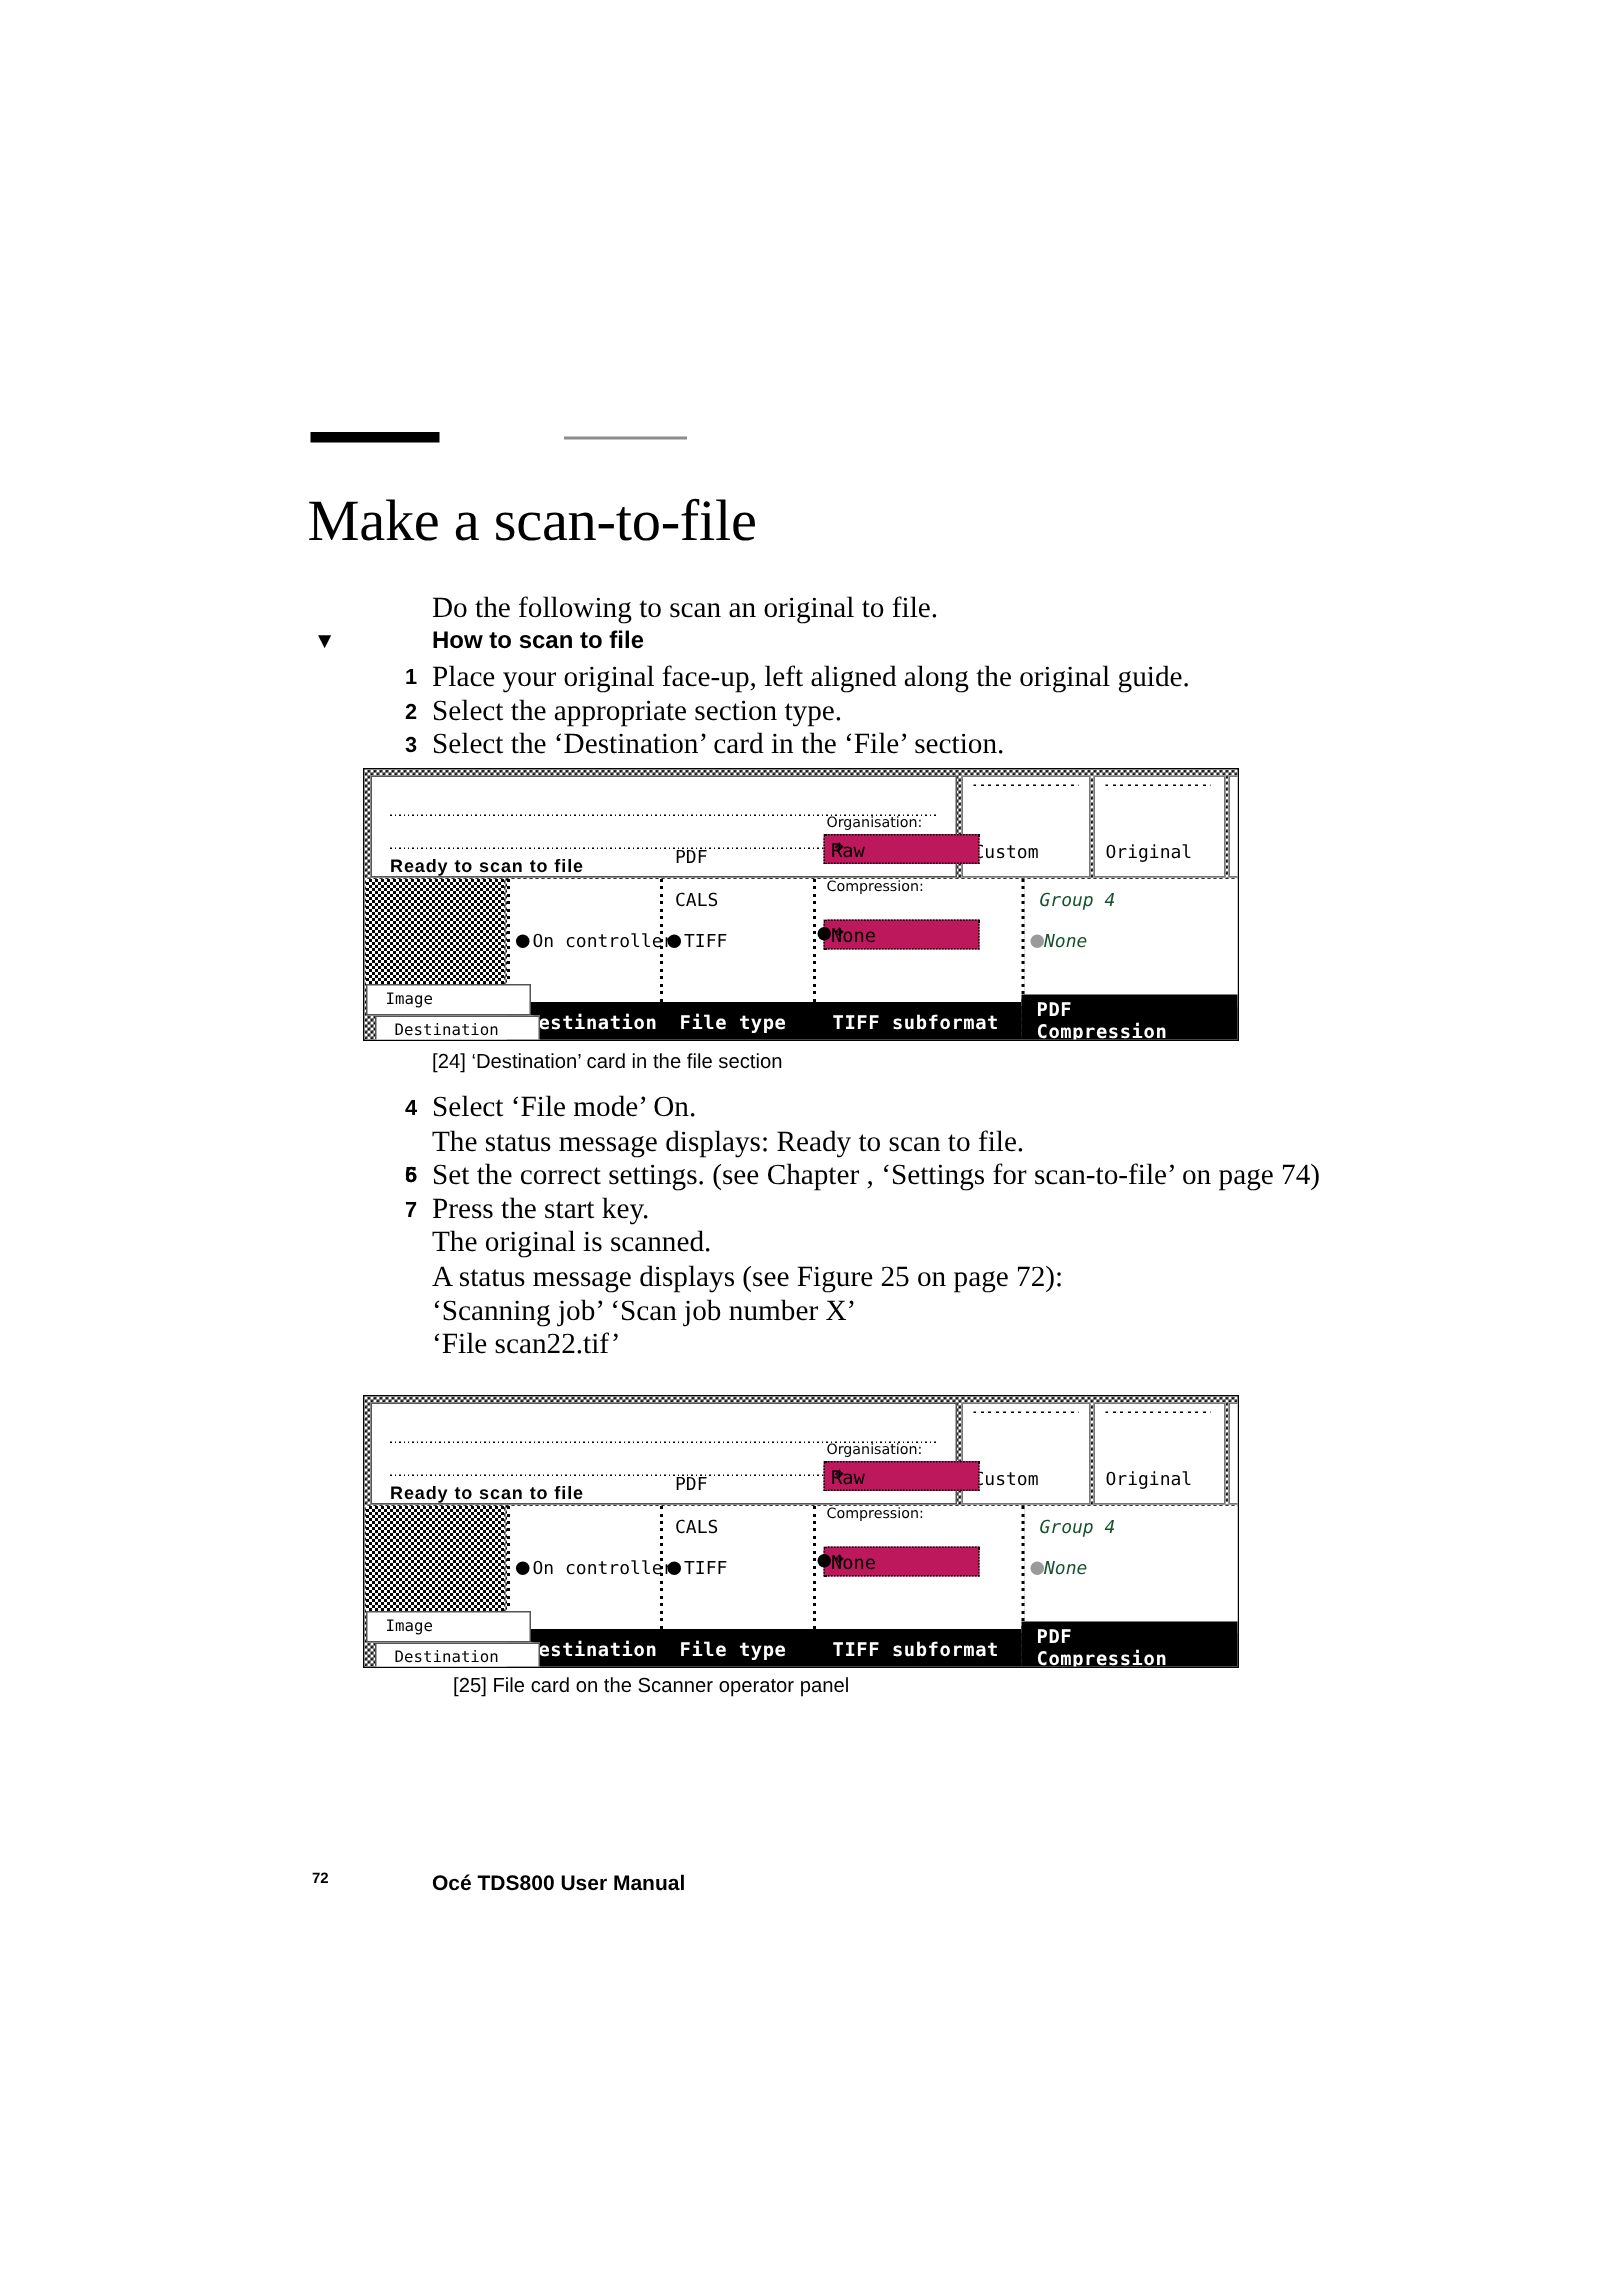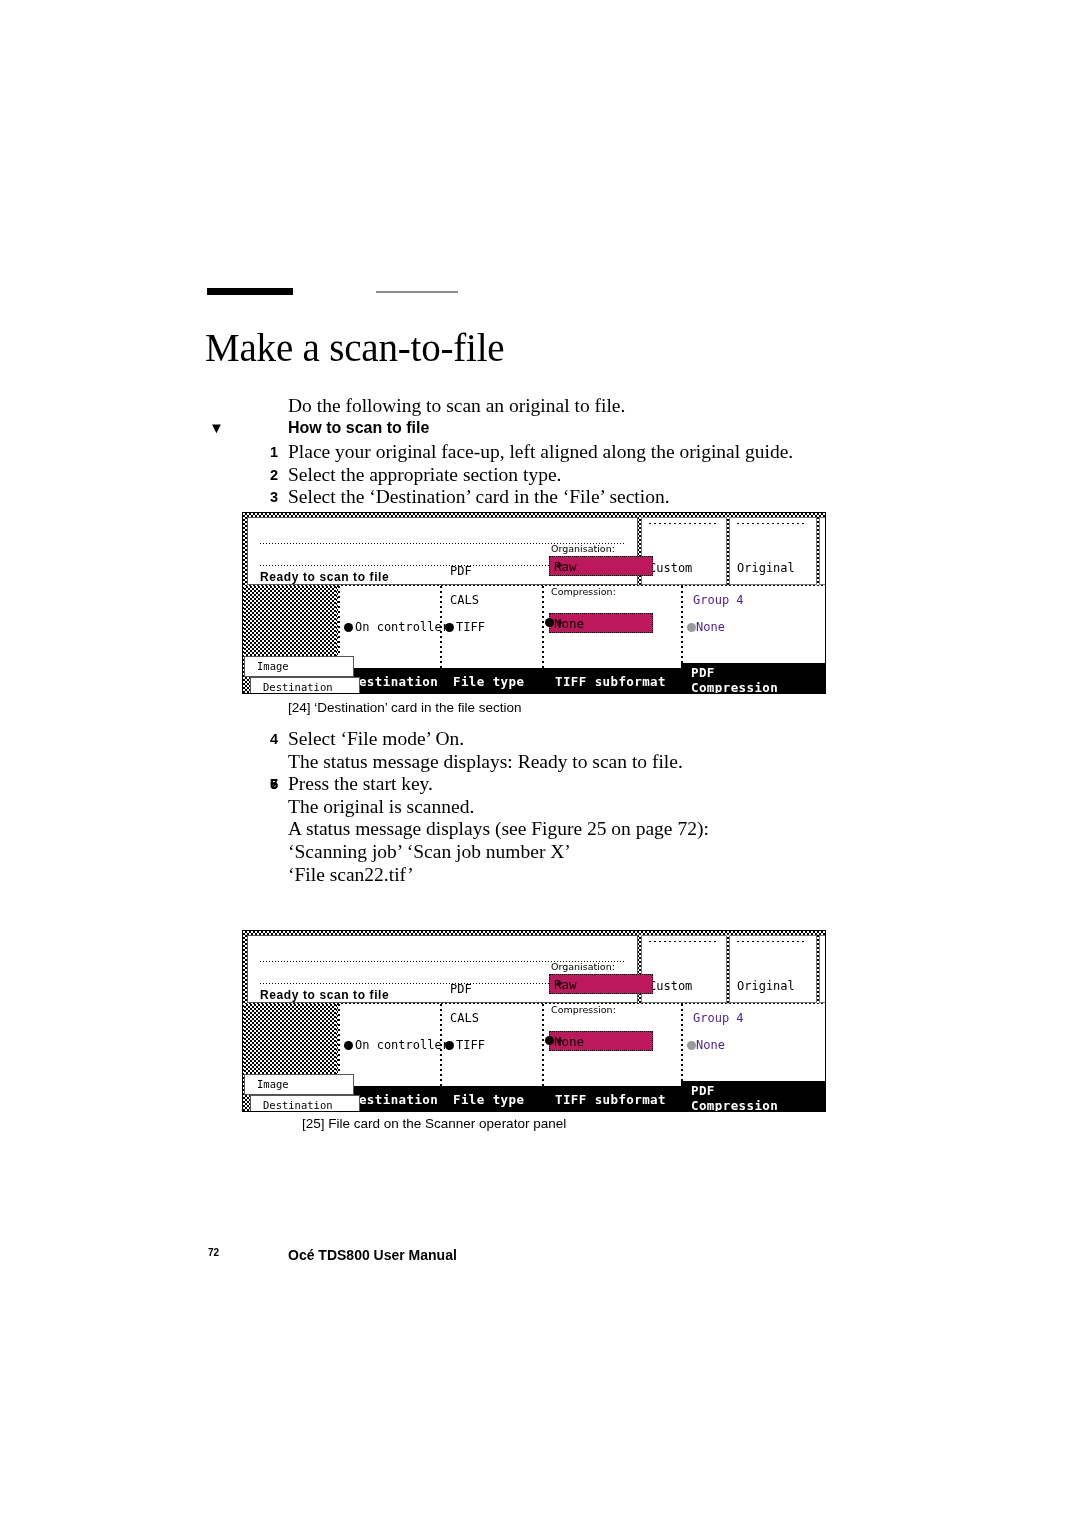--- a/index.html
+++ b/index.html
@@ -153,21 +153,21 @@
     font-family:"DejaVu Sans Mono", monospace;font-size:12.5px;
   }
   .selbox span{position:absolute;left:4px;top:2px;}
   .spinner{
     position:absolute;right:5px;top:4px;width:11px;height:11px;
     font-size:10px;line-height:11px;text-align:center;color:#000;
   }
   .smalllbl{
     position:absolute;font-family:"DejaVu Sans", sans-serif;font-size:9.5px;
   }
-  .greyed{color:#4c1d95;}
+  .greyed{color:#14532d;font-style:italic;}
 
   
   .footer-num{
     position:absolute;left:208px;top:1247px;
     font-family:"Liberation Sans", sans-serif;font-weight:bold;font-size:10px;
   }
   .footer-txt{
     position:absolute;left:288px;top:1247px;
     font-family:"Liberation Sans", sans-serif;font-weight:bold;font-size:14px;
   }
@@ -257,21 +257,21 @@
           <div style="line-height:15px;">Compression</div>
         </span>
       </div>
     </div>
   <div class="fig-cap" style="left:288px;top:699px;">[24] ‘Destination’ card in the file section</div>
 
   <div class="steps2" id="steps2">
       <div class="step"><span class="num">4</span><span>Select ‘File mode’ On.</span></div>
       <div class="sub">The status message displays: Ready to scan to file.</div>
       <div class="step"><span class="num">5</span></div>
-      <div class="step"><span class="num">6</span></div>
+      <div class="step"><span class="num">6</span><span>Set the correct settings. (see Chapter , ‘Settings for scan-to-file’ on page 74)</span></div>
       <div class="step"><span class="num">7</span><span>Press the start key.</span></div>
       <div class="sub">The original is scanned.</div>
       <div class="sub">A status message displays (see Figure 25 on page 72):</div>
       <div class="sub">‘Scanning job’ ‘Scan job number X’</div>
       <div class="sub">‘File scan22.tif’</div>
     </div>
 
   <div class="panel" id="panel2" style="left:242px;top:930px;">
       <div class="panel-bg dither"></div>
       <div class="status-box">

